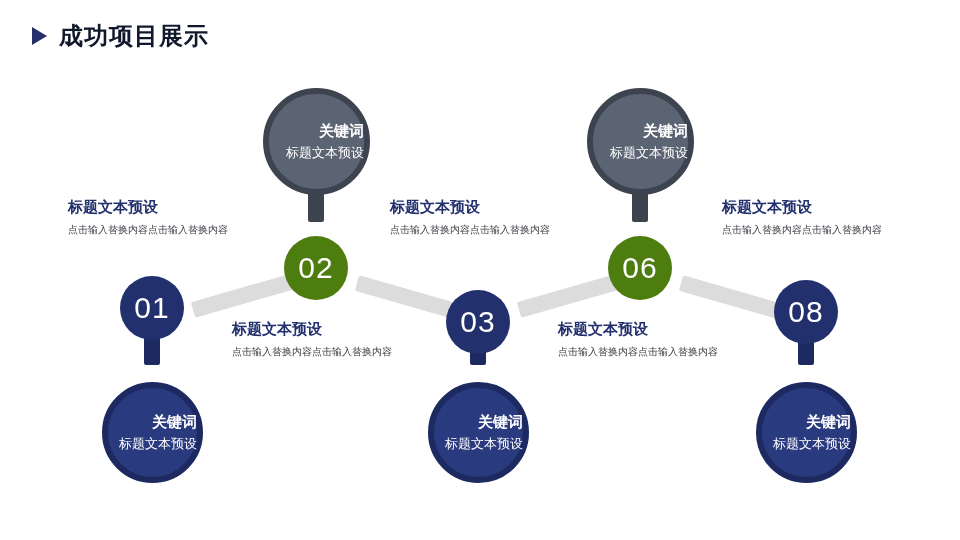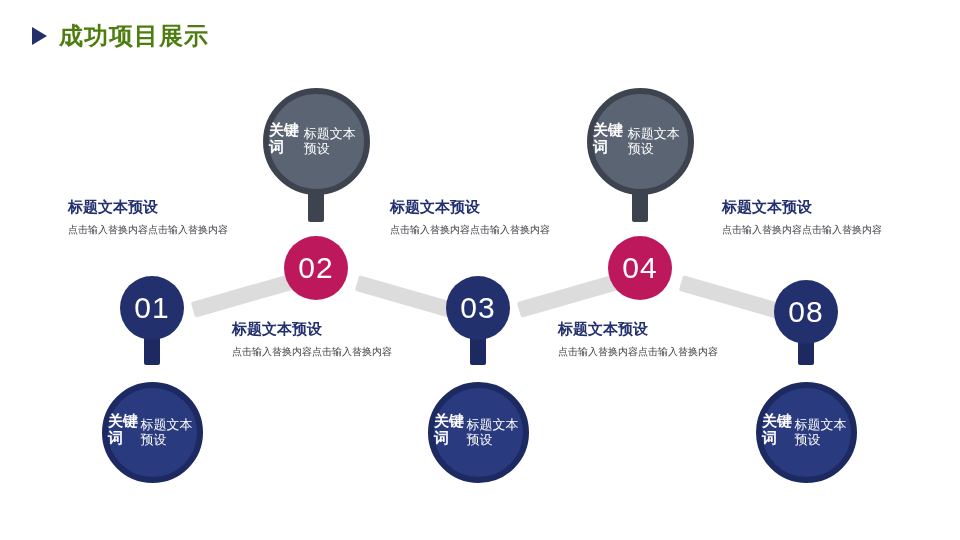--- a/index.html
+++ b/index.html
@@ -7,42 +7,42 @@
     width:960px;height:540px;
     background:#ffffff;
     font-family:"Liberation Sans","DejaVu Sans",sans-serif;
     overflow:hidden;
   }
   #slide{position:relative;width:960px;height:540px;background:#ffffff;}
 
   
   .header{position:absolute;left:32px;top:24px;display:flex;align-items:center;gap:12px;}
   .tri{width:0;height:0;border-left:15px solid #25306b;border-top:9px solid transparent;border-bottom:9px solid transparent;}
-  .page-title{font-size:24px;font-weight:bold;color:#4d7c0f;letter-spacing:1px;line-height:1;}
+  .page-title{font-size:24px;font-weight:bold;color:#0f172a;letter-spacing:1px;line-height:1;}
 
   
   .band{position:absolute;height:16px;background:#dcdcdc;border-radius:2px;transform-origin:0 50%;}
 
   
-  .balloon{position:absolute;border-radius:50%;display:flex;flex-direction:row;
-           align-items:center;justify-content:center;box-sizing:border-box;}
+  .balloon{position:absolute;border-radius:50%;display:flex;flex-direction:column;
+           align-items:flex-end;justify-content:center;box-sizing:border-box;}
   .balloon.gray{background:#5b6473;border:6px solid #3d4450;}
   .balloon.blue{background:#2a3a7e;border:6px solid #1d2a61;}
   .balloon .kw{color:#ffffff;font-size:15px;font-weight:bold;line-height:1.1;margin-bottom:6px;}
   .balloon .sub{color:#ffffff;font-size:13px;line-height:1.1;}
 
   .stem{position:absolute;width:16px;border-radius:2px;}
   .stem.gray{background:#3d4450;}
   .stem.blue{background:#1d2a61;}
 
   
   .numc{position:absolute;border-radius:50%;display:flex;align-items:center;justify-content:center;
         color:#ffffff;font-size:30px;letter-spacing:1px;}
   .numc.navy{background:#23306e;}
-  .numc.slate{background:#be185d;}
+  .numc.slate{background:#4d7c0f;}
 
   
   .label{position:absolute;width:215px;}
   .label .ttl{color:#23306e;font-size:15px;font-weight:bold;line-height:1.2;margin-bottom:7px;}
   .label .body{color:#3f3f46;font-size:10px;line-height:1.45;}
 </style>
 </head>
 <body>
 
 <div id="slide">
@@ -86,30 +86,30 @@
   <div>
     <div class="label" style="left:390px;top:198px;">
       <div class="ttl">标题文本预设</div>
       <div class="body">点击输入替换内容点击输入替换内容</div>
     </div>
     <div class="stem blue" style="left:470px;top:335px;height:30px;"></div>
     <div class="balloon blue" style="left:428px;top:382px;width:101px;height:101px;">
       <div class="kw">关键词</div>
       <div class="sub">标题文本预设</div>
     </div>
-    <div class="numc navy" style="left:446px;top:276px;width:64px;height:64px;">03</div>
+    <div class="numc navy" style="left:446px;top:290px;width:64px;height:64px;">03</div>
   </div>
 
   <div>
     <div class="balloon gray" style="left:587px;top:88px;width:107px;height:107px;">
       <div class="kw">关键词</div>
       <div class="sub">标题文本预设</div>
     </div>
     <div class="stem gray" style="left:632px;top:190px;height:32px;"></div>
-    <div class="numc slate" style="left:608px;top:236px;width:64px;height:64px;">04</div>
+    <div class="numc slate" style="left:608px;top:236px;width:64px;height:64px;">06</div>
     <div class="label" style="left:558px;top:320px;">
       <div class="ttl">标题文本预设</div>
       <div class="body">点击输入替换内容点击输入替换内容</div>
     </div>
   </div>
 
   <div>
     <div class="label" style="left:722px;top:198px;">
       <div class="ttl">标题文本预设</div>
       <div class="body">点击输入替换内容点击输入替换内容</div>

